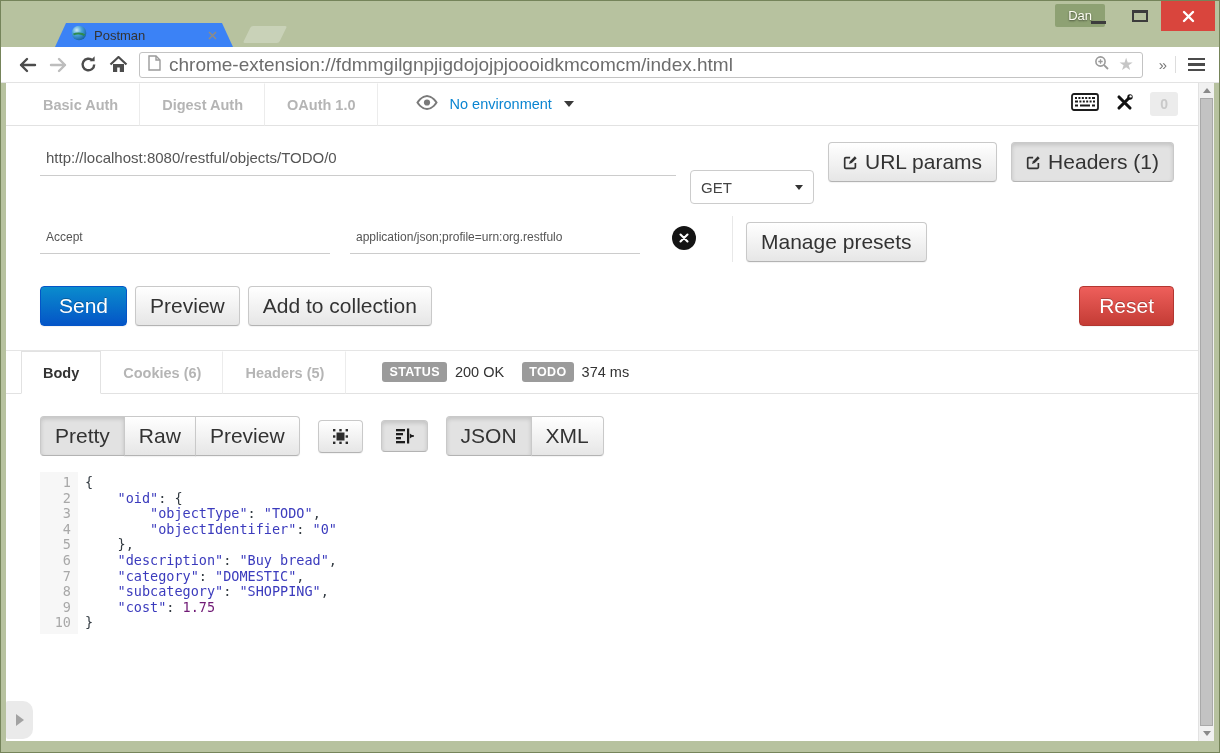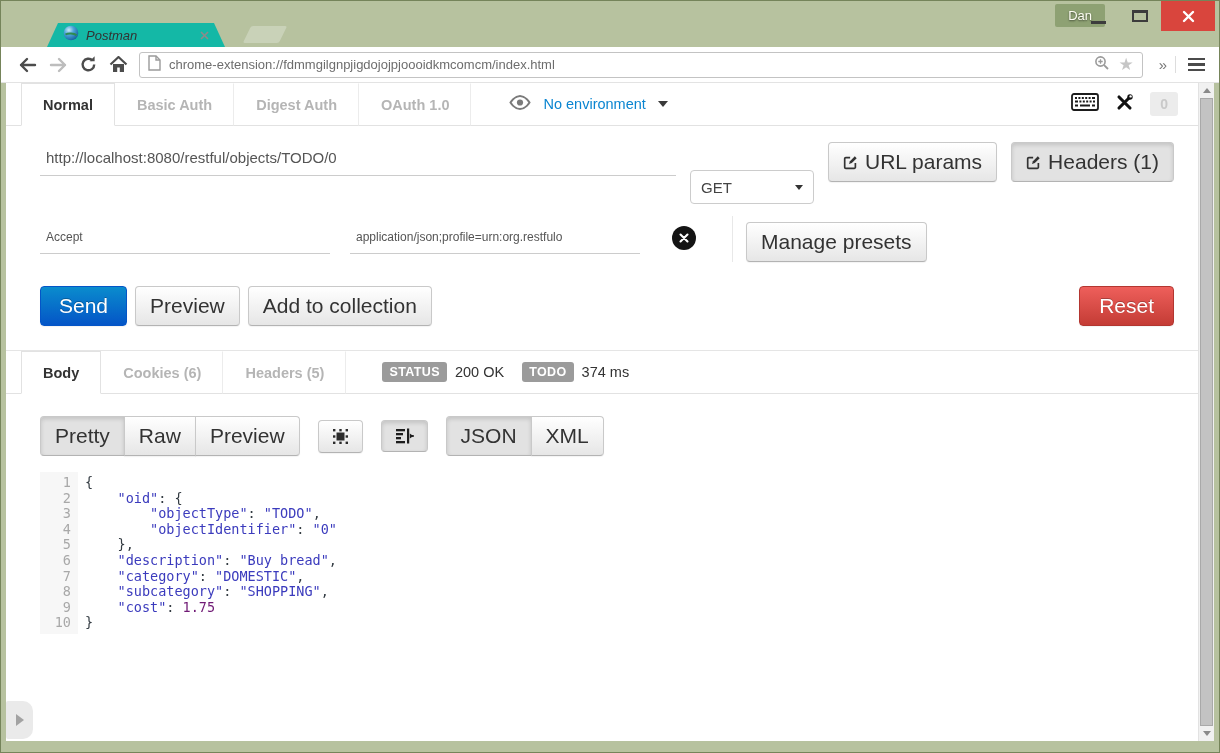--- a/index.html
+++ b/index.html
@@ -2,41 +2,41 @@
 <html><head>
 <meta charset="utf-8">
 <style>
   * { margin:0; padding:0; box-sizing:border-box; }
   html,body { width:1220px; height:753px; font-family:"Liberation Sans","DejaVu Sans",sans-serif; }
 
   .frame { position:relative; width:1220px; height:753px; background:#b7c29f; border:1px solid #75845a; overflow:hidden; }
 
   
   .titlebar { position:relative; height:46px; }
-  .btab { position:absolute; left:46px; top:22px; width:178px; height:24px; background:#14b8a6;
+  .btab { position:absolute; left:54px; top:22px; width:178px; height:24px; background:#3b82f6;
           clip-path:polygon(11px 0, calc(100% - 11px) 0, 100% 100%, 0 100%);
-          display:flex; align-items:center; padding:0 16px; gap:7px;font-style:italic; }
+          display:flex; align-items:center; padding:0 16px; gap:7px; }
   .btab-title { flex:1; font-size:13px; color:#333; }
   .tab-close-x { display:flex; align-items:center; }
   .newtab { position:absolute; left:246px; top:25px; width:36px; height:17px; background:#c9d2b8; transform:skewX(-26deg); border-radius:2px; }
   .user-badge { position:absolute; right:114px; top:3px; padding:4px 13px; background:#8ea173; border-radius:2px;
                 color:#fdfdf2; font-size:13px; text-shadow:0 1px 2px rgba(0,0,0,.55); }
   .winbtns { position:absolute; right:4px; top:0; display:flex; height:30px; }
   .winbtn { display:flex; align-items:center; justify-content:center; }
   .winbtn.min { width:42px; } .winbtn.max { width:42px; }
   .glyph-min { width:15px; height:3px; background:#3c3c3c; margin-top:12px; }
   .glyph-max { width:16px; height:12px; border:2px solid #3c3c3c; border-top-width:3px; }
   .winbtn.close { width:54px; background:#d9453d; }
 
   
   .toolbar { height:36px; background:#fff; display:flex; align-items:center; padding:0 8px 0 12px; border-bottom:1px solid #e3e3e3; }
   .navicon { width:30px; display:flex; align-items:center; justify-content:center; }
   .addressbar { flex:1; height:26px; background:#fff; border:1px solid #c3c3c3; border-radius:3px;
                 display:flex; align-items:center; padding:0 8px; gap:8px; margin:0 8px 0 6px; }
-  .url-text { flex:1; font-size:13px; color:#6d6d6d; white-space:nowrap; overflow:hidden; }
+  .url-text { flex:1; font-size:19px; color:#6d6d6d; white-space:nowrap; overflow:hidden; }
   .star-glyph { font-size:17px; color:#c6c6c6; line-height:1; }
   .overflow-btn { font-size:15px; color:#777; padding:0 8px; border-right:1px solid #ddd; margin-right:6px; }
   .menu-icon { display:flex; flex-direction:column; gap:3px; padding:0 6px; }
   .menu-icon span { display:block; width:17px; height:2.6px; background:#4b4b4b; }
 
   
   .app { position:absolute; top:82px; left:5px; right:5px; bottom:11px; background:#fff; }
   .scrollbar { position:absolute; top:0; right:0; bottom:0; width:16px; background:#f1f1f1; border-left:1px solid #e2e2e2; }
   .sb-arrow { position:absolute; left:0; width:16px; height:15px; display:flex; align-items:center; justify-content:center; }
   .sb-arrow.up { top:0; } .sb-arrow.down { bottom:0; }
@@ -201,21 +201,20 @@
         <span></span>
         <span></span>
         <span></span>
       </span>
   </div>
 
   <div class="app">
     <div class="content">
 
       <div class="tabs-row">
-        <div class="ptab first active">Normal</div>
         <div class="ptab">Basic Auth</div>
         <div class="ptab">Digest Auth</div>
         <div class="ptab">OAuth 1.0</div>
         <div class="env-area">
           <span>
             <svg width="26" height="17" viewBox="0 0 26 17">
                 <path d="M13 2C7.5 2 3.5 8.5 3.5 8.5S7.5 15 13 15s9.5-6.5 9.5-6.5S18.5 2 13 2z" fill="none" stroke="#7a7a7a" stroke-width="2"></path>
                 <circle cx="13" cy="8.5" r="3.1" fill="#7a7a7a"></circle>
               </svg>
           </span>

